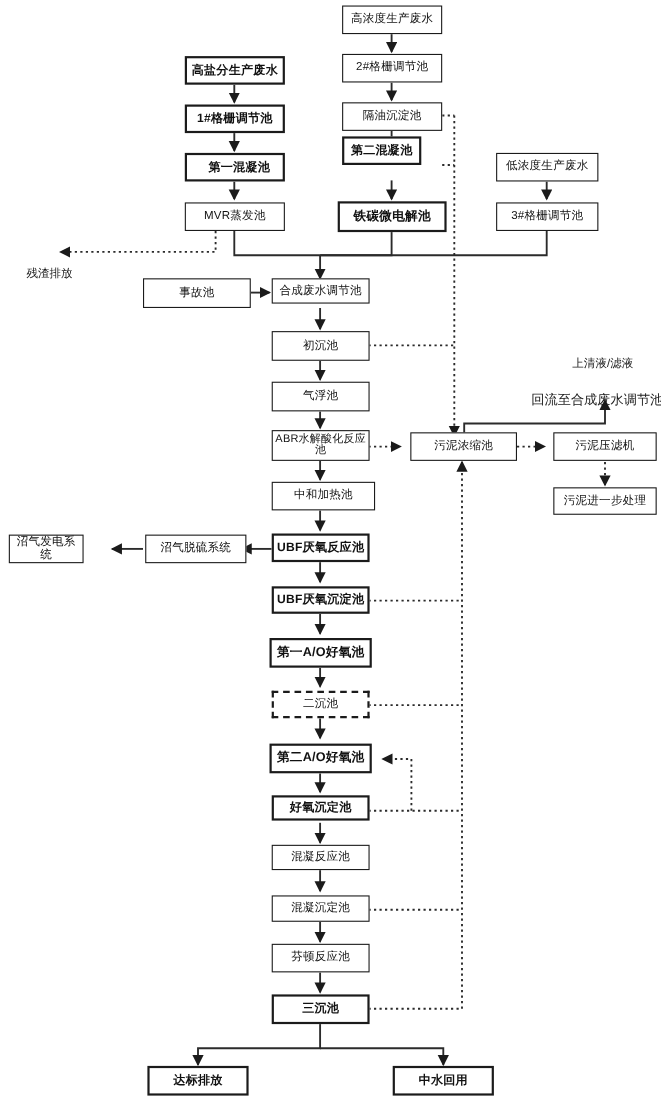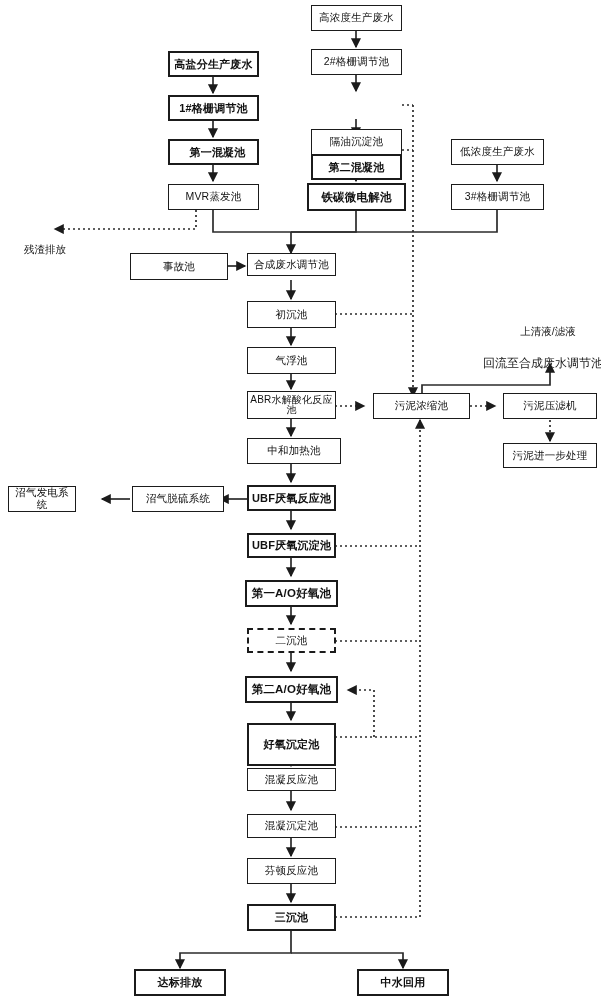--- a/index.html
+++ b/index.html
@@ -165,23 +165,23 @@
 
     <path class="solid-line" d="M291,931 L291,953 L180,953 L180,968" marker-end="url(#arrow-solid)"></path>
     <path class="solid-line" d="M291,953 L403,953 L403,968" marker-end="url(#arrow-solid)"></path>
 
   </svg>
 
   <div class="node" style="left:311px; top:5px; width:91px; height:26px;">高浓度生产废水</div>
 
   <div class="node" style="left:311px; top:49px; width:91px; height:26px;">2#格栅调节池</div>
 
-  <div class="node" style="left:311px; top:93px; width:91px; height:26px;margin-top:36px;">隔油沉淀池</div>
-
-  <div class="node semi" style="left:311px; top:154px; width:91px; height:26px;">第二混凝池</div>
+  <div class="node" style="left:311px; top:93px; width:91px; height:26px;">隔油沉淀池</div>
+
+  <div class="node semi" style="left:311px; top:124px; width:72px; height:26px;">第二混凝池</div>
 
   <div class="node bold" style="left:307px; top:183px; width:99px; height:28px;">铁碳微电解池</div>
 
   <div class="node semi" style="left:168px; top:51px; width:91px; height:26px;">高盐分生产废水</div>
 
   <div class="node semi" style="left:168px; top:95px; width:91px; height:26px;">1#格栅调节池</div>
 
   <div class="node semi" style="left:168px; top:139px; width:91px; height:26px;padding-left:10px;">第一混凝池</div>
 
   <div class="node" style="left:168px; top:184px; width:91px; height:26px;">MVR蒸发池</div>
@@ -205,21 +205,21 @@
   <div class="node semi" style="left:247px; top:485px; width:89px; height:26px;">UBF厌氧反应池</div>
 
   <div class="node semi" style="left:247px; top:533px; width:89px; height:25px;">UBF厌氧沉淀池</div>
 
   <div class="node bold" style="left:245px; top:580px; width:93px; height:27px;">第一A/O好氧池</div>
 
   <div class="node dashed" style="left:247px; top:628px; width:89px; height:25px;">二沉池</div>
 
   <div class="node bold" style="left:245px; top:676px; width:93px; height:27px;">第二A/O好氧池</div>
 
-  <div class="node semi" style="left:247px; top:723px; width:89px; height:43px;">好氧沉定池</div>
+  <div class="node semi" style="left:247px; top:723px; width:89px; height:23px;">好氧沉定池</div>
 
   <div class="node" style="left:247px; top:768px; width:89px; height:23px;">混凝反应池</div>
 
   <div class="node" style="left:247px; top:814px; width:89px; height:24px;">混凝沉定池</div>
 
   <div class="node" style="left:247px; top:858px; width:89px; height:26px;">芬顿反应池</div>
 
   <div class="node semi" style="left:247px; top:904px; width:89px; height:27px;">三沉池</div>
 
   <div class="node" style="left:132px; top:486px; width:92px; height:26px;">沼气脱硫系统</div>

